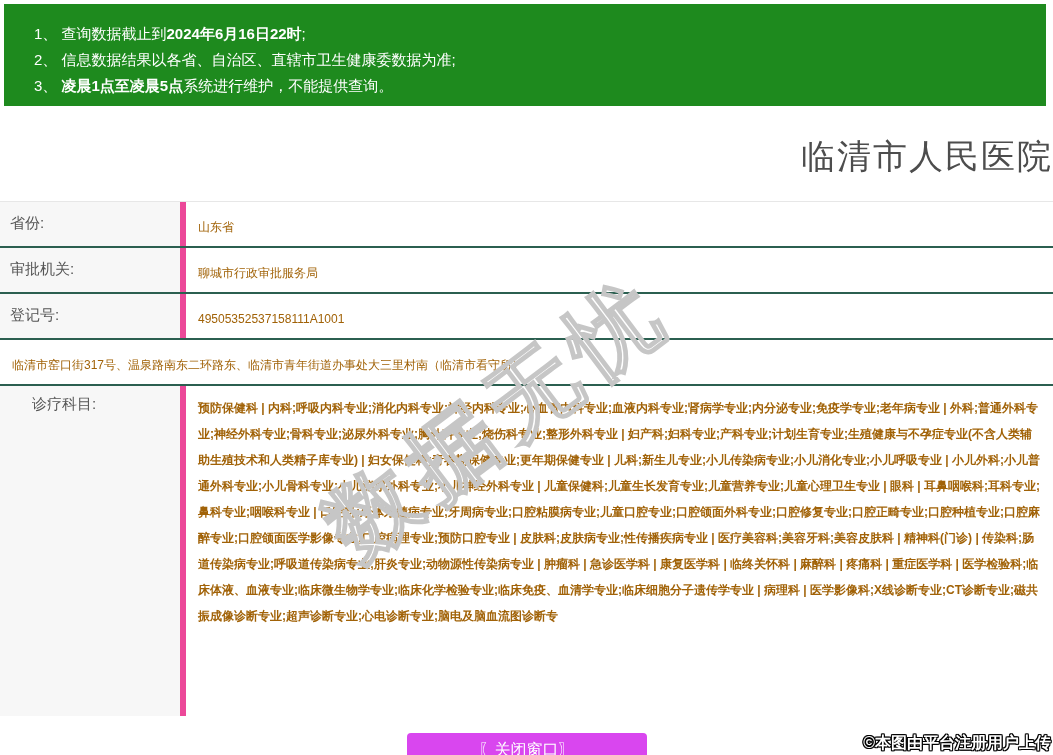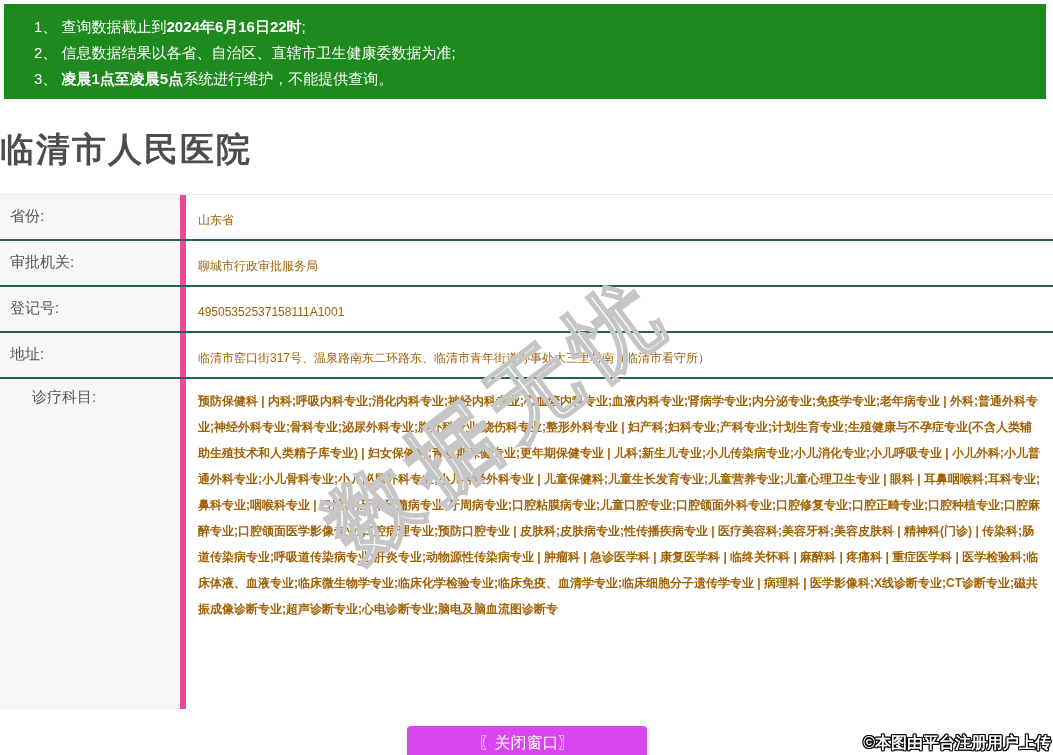--- a/index.html
+++ b/index.html
@@ -8,32 +8,32 @@
     background: #ffffff;
     font-family: "Liberation Sans", "DejaVu Sans", sans-serif;
     overflow: hidden;
     position: relative;
   }
   
   .banner {
     margin: 4px 7px 0 4px;
     background: #1e8a1e;
     color: #ffffff;
-    padding: 10px 10px 7px 30px;
+    padding: 17px 10px 7px 30px;
     font-size: 15px;
     line-height: 26px;
   }
   .banner .notice { white-space: nowrap; }
   .banner .bold { font-weight: bold; }
   
   .page-title {
     margin-top: 28px;
-    text-align: left;
+    text-align: right;
     font-size: 34px;
-    font-weight: 700;
+    font-weight: 400;
     color: #4d4d4d;
     letter-spacing: 2px;
   }
   
   .info-table {
     margin-top: 21px;
     width: 100%;
     border-top: 1px solid #e7e7e7;
   }
   .info-row {
@@ -121,21 +121,20 @@
   </div>
   <div class="info-row">
     <div class="cell-label">审批机关:</div>
     <div class="cell-value">聊城市行政审批服务局</div>
   </div>
   <div class="info-row">
     <div class="cell-label">登记号:</div>
     <div class="cell-value">49505352537158111A1001</div>
   </div>
   <div class="info-row">
-    <div class="cell-label">地址:</div>
     <div class="cell-value">临清市窑口街317号、温泉路南东二环路东、临清市青年街道办事处大三里村南（临清市看守所）</div>
   </div>
   <div class="info-row last">
     <div class="cell-label">诊疗科目:</div>
     <div class="cell-value">预防保健科 | 内科;呼吸内科专业;消化内科专业;神经内科专业;心血管内科专业;血液内科专业;肾病学专业;内分泌专业;免疫学专业;老年病专业 | 外科;普通外科专业;神经外科专业;骨科专业;泌尿外科专业;胸外科专业;烧伤科专业;整形外科专业 | 妇产科;妇科专业;产科专业;计划生育专业;生殖健康与不孕症专业(不含人类辅助生殖技术和人类精子库专业) | 妇女保健科;青春期保健专业;更年期保健专业 | 儿科;新生儿专业;小儿传染病专业;小儿消化专业;小儿呼吸专业 | 小儿外科;小儿普通外科专业;小儿骨科专业;小儿泌尿外科专业;小儿神经外科专业 | 儿童保健科;儿童生长发育专业;儿童营养专业;儿童心理卫生专业 | 眼科 | 耳鼻咽喉科;耳科专业;鼻科专业;咽喉科专业 | 口腔科;牙体牙髓病专业;牙周病专业;口腔粘膜病专业;儿童口腔专业;口腔颌面外科专业;口腔修复专业;口腔正畸专业;口腔种植专业;口腔麻醉专业;口腔颌面医学影像专业;口腔病理专业;预防口腔专业 | 皮肤科;皮肤病专业;性传播疾病专业 | 医疗美容科;美容牙科;美容皮肤科 | 精神科(门诊) | 传染科;肠道传染病专业;呼吸道传染病专业;肝炎专业;动物源性传染病专业 | 肿瘤科 | 急诊医学科 | 康复医学科 | 临终关怀科 | 麻醉科 | 疼痛科 | 重症医学科 | 医学检验科;临床体液、血液专业;临床微生物学专业;临床化学检验专业;临床免疫、血清学专业;临床细胞分子遗传学专业 | 病理科 | 医学影像科;X线诊断专业;CT诊断专业;磁共振成像诊断专业;超声诊断专业;心电诊断专业;脑电及脑血流图诊断专</div>
   </div>
 </div>
 
 <div class="button-bar">
   <button class="close-button">〖关闭窗口〗</button>

